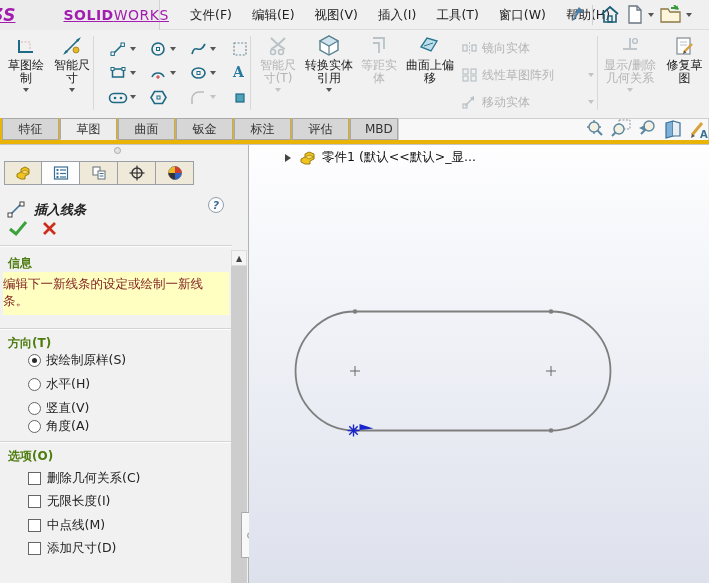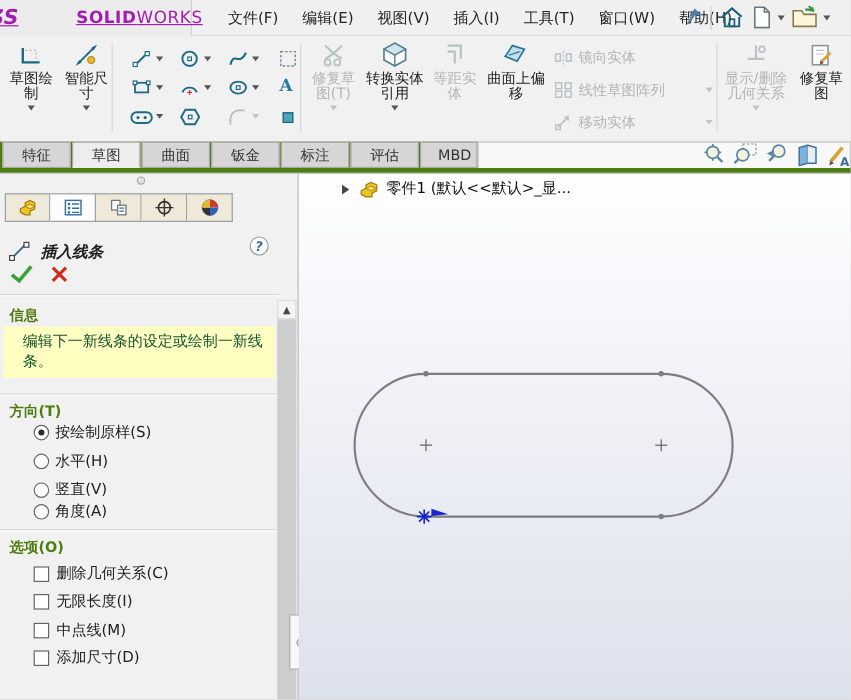--- a/index.html
+++ b/index.html
@@ -33,21 +33,21 @@
             align-items:center; }
   .bigbtn .bb-icon { height:24px; display:flex; align-items:center; justify-content:center; }
   .bb-label { font-size:12px; line-height:13px; text-align:center; word-break:break-all; width:44px; margin-top:1px; }
   .bigbtn .bb-caret { margin-top:3px; }
   .dis-t { color:#b4b4b4; }
   .g4row { position:absolute; left:462px; width:132px; height:24px; display:flex; align-items:center; color:#b4b4b4; }
   .g4row .g4icon { width:16px; margin-right:4px; display:flex; }
   .g4row .g4lab { flex:1; font-size:12px; }
 
   
-  .tabrow { position:absolute; left:0; top:118px; width:709px; height:26px; background:#4d7c0f; }
+  .tabrow { position:absolute; left:0; top:118px; width:709px; height:26px; background:#eab308; }
   .tabstrip-fill { position:absolute; left:398px; top:0; width:311px; height:22px; background:#f8f8f8;
                    border:1px solid #cfcfcf; border-bottom:none; }
   .ctab { position:absolute; top:0; height:22px; line-height:20px; padding:0 14px; background:#d6d6d6;
           border:1px solid #a9a9a9; font-size:12px; color:#333; text-align:center; }
   .ctab.active { background:#ededed; border-bottom-color:#ededed; }
   .hud { position:absolute; top:1px; display:flex; gap:6px; }
   .cmdedge { position:absolute; left:0; top:144px; width:709px; height:1px; background:#c6c6c6; }
 
   
   .panel { position:absolute; left:0; top:145px; width:248px; height:438px; background:#f2f1f1; }
@@ -59,22 +59,22 @@
   .mgr-tab:first-child { border-left:1px solid #9aa0a6; }
   .mgr-tab.active { background:#fdfdfd; }
   .pm-header { position:absolute; left:6px; top:50px; width:236px; height:24px; display:flex; align-items:flex-end;font-style:italic; }
   .pm-title { font-weight:bold; font-size:13px; color:#222; margin-left:8px; }
   .help-circle { position:absolute; right:18px; top:2px; width:16px; height:16px; border-radius:50%;
                  border:1.5px solid #90a0ac; color:#3c6f9b; font-size:11px; font-weight:bold;
                  display:flex; align-items:center; justify-content:center; background:#fbfbfb; }
   .ok-row { position:absolute; left:8px; top:74px; display:flex; gap:14px; align-items:center; }
   .groove { position:absolute; left:0; width:232px; height:2px; border-top:1px solid #d4d4d4; border-bottom:1px solid #fdfdfd; }
   .sec-head { position:absolute; left:8px; font-weight:bold; font-size:12px; color:#4d7c0f; }
-  .msg-box { position:absolute; left:3px; top:127px; width:226px; background:#ffffc2; color:#14532d;
-             font-size:12.5px; line-height:17px; padding:3px 4px 6px 16px; }
+  .msg-box { position:absolute; left:3px; top:127px; width:226px; background:#ffffc2; color:#7f1d1d;
+             font-size:12.5px; line-height:17px; padding:3px 4px 6px 0; }
   .opt-row { position:absolute; left:28px; display:flex; align-items:center; height:16px; }
   .radio { width:13px; height:13px; border-radius:50%; border:1px solid #666; background:#fff;
            margin-right:5px; position:relative; flex:none; }
   .radio.on::after { content:""; position:absolute; left:3px; top:3px; width:5px; height:5px;
                      border-radius:50%; background:#2b2b2b; }
   .checkbox { width:13px; height:13px; border:1px solid #666; background:#fff; margin-right:6px; flex:none; }
   .opt-label { font-size:12.5px; color:#222; }
 
   .pscroll { position:absolute; left:231px; top:105px; width:16px; height:333px; background:#cdcdcd; }
   .pscroll-up { position:absolute; left:0; top:0; width:16px; height:16px; background:#f4f4f4;
@@ -227,21 +227,21 @@
 
     <div class="bigbtn dis-t" style="left:253px;width:50px">
       <span class="bb-icon">
         <svg width="22" height="22">
             <path d="M4,3 C9,8 13,12 18,14" stroke="#b9c2c7" stroke-width="1.8" fill="none"></path>
             <path d="M18,3 C13,8 9,12 4,14" stroke="#b9c2c7" stroke-width="1.8" fill="none"></path>
             <circle cx="6" cy="17" r="2.5" fill="none" stroke="#b9c2c7" stroke-width="1.5"></circle>
             <circle cx="14" cy="17" r="2.5" fill="none" stroke="#b9c2c7" stroke-width="1.5"></circle>
           </svg>
       </span>
-      <span class="bb-label">修复草图(T)</span>
+      <span class="bb-label">智能尺寸(T)</span>
       <span class="caret dis bb-caret"></span>
     </div>
 
     <div class="bigbtn" style="left:303px;width:52px">
       <span class="bb-icon">
         <svg width="24" height="24">
             <polygon points="12,2 21,7 21,16 12,21 3,16 3,7" fill="#ffffff" stroke="#55808f" stroke-width="1.4"></polygon>
             <polygon points="12,2 21,7 12,12 3,7" fill="#cfe4ee" stroke="#55808f" stroke-width="1.2"></polygon>
             <line x1="12" y1="12" x2="12" y2="21" stroke="#55808f" stroke-width="1.2"></line>
           </svg>

